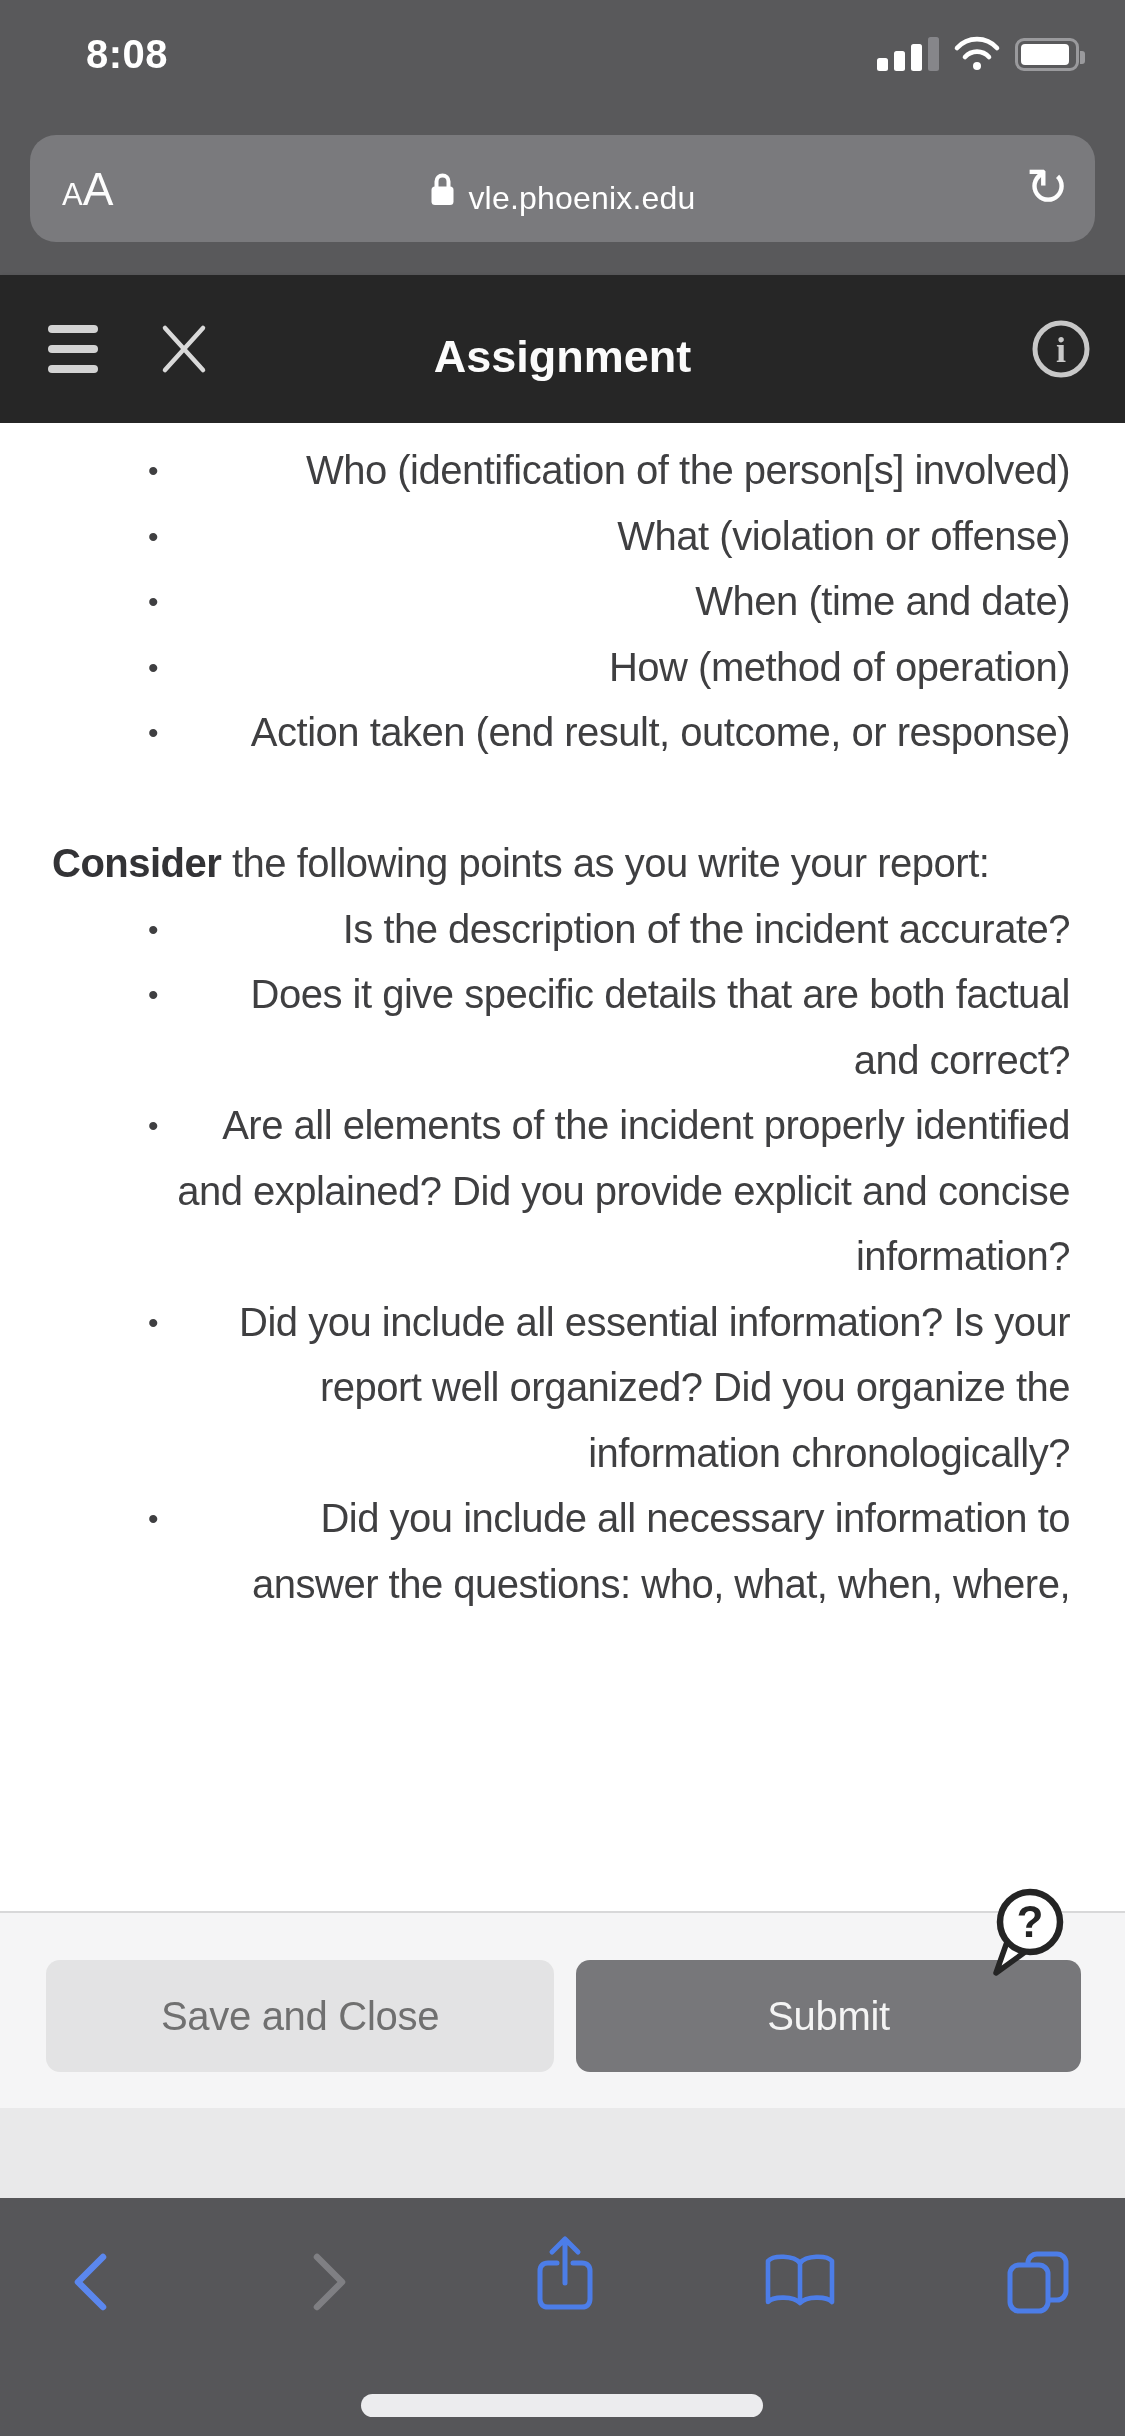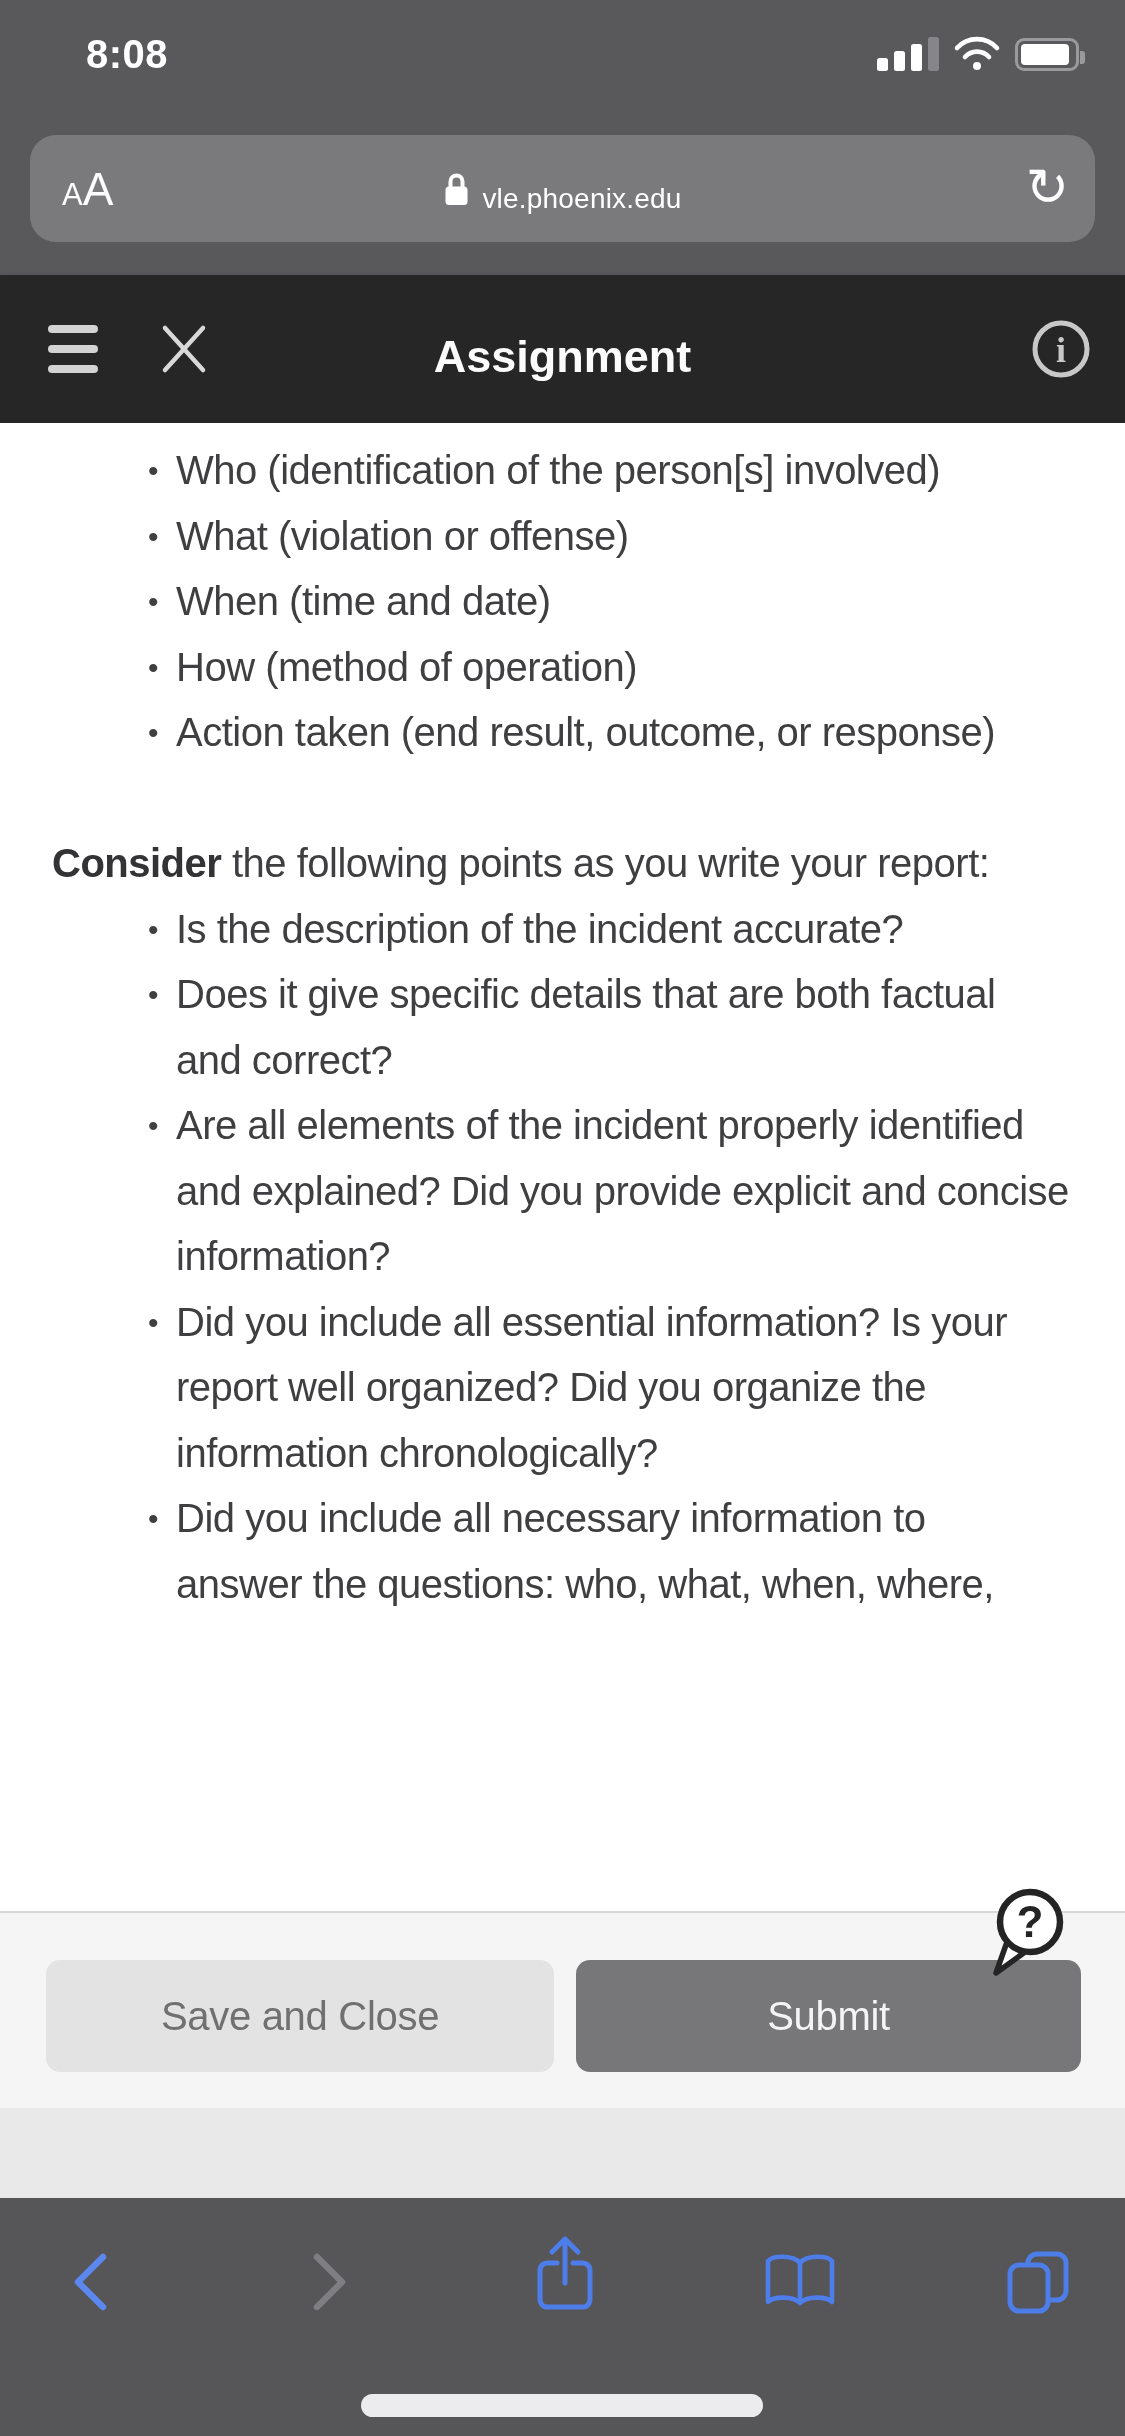--- a/index.html
+++ b/index.html
@@ -16,41 +16,41 @@
   .battery { position:relative; width:64px; height:33px; border:3px solid #9a9a9d; border-radius:9px; }
   .battery .level { position:absolute; left:3px; top:3px; bottom:3px; width:48px; background:#ffffff; border-radius:4px; }
   .battery .cap { position:absolute; right:-9px; top:10px; width:5px; height:13px; background:#9a9a9d; border-radius:0 3px 3px 0; }
 
   .url-bar { position:absolute; left:30px; top:135px; width:1065px; height:107px;
              background:#7a7a7d; border-radius:26px; display:flex; align-items:center; }
   .aa-btn { position:absolute; left:32px; color:#fdfdfd; display:flex; align-items:baseline; }
   .aa-btn .a-sm { font-size:31px; }
   .aa-btn .a-lg { font-size:46px; }
   .domain-wrap { flex:1; display:flex; align-items:center; justify-content:center; gap:12px; }
-  .domain { color:#ffffff; font-size:28px; letter-spacing:.2px;margin-top:20px; }
+  .domain { color:#ffffff; font-size:32px; letter-spacing:.2px;margin-top:20px; }
   .reload-btn { position:absolute; right:26px; color:#fefefe; font-size:52px;
                 font-family:"DejaVu Sans", sans-serif; line-height:1; transform:translateY(-2px); }
 
   
   .app-header { position:absolute; left:0; top:275px; width:1125px; height:148px; background:#262626;
                 box-shadow:0 2px 4px rgba(0,0,0,.25); }
   .hamburger { position:absolute; left:48px; top:50px; width:50px; height:48px;
                display:flex; flex-direction:column; justify-content:space-between; }
   .hamburger .bar { width:50px; height:8px; background:#d3d3d3; border-radius:4px; }
   .close-x { position:absolute; left:158px; top:48px; }
   .app-title { position:absolute; left:0; top:8px; width:100%; height:148px; line-height:148px;
                text-align:center; color:#fbfbfb; font-size:45px; font-weight:600; pointer-events:none; }
   .info-btn { position:absolute; right:28px; top:38px; }
 
   
   .content { position:absolute; left:0; top:423px; width:1125px; height:1488px; background:#ffffff;
              overflow:hidden; padding:15px 55px 0 52px;
              color:#3f3f41; font-size:40px; line-height:65.5px; letter-spacing:-0.5px; }
   .para strong { font-weight:700; color:#333336; }
-  .bullets { list-style:none; }
+  .bullets { list-style:none;text-align:right; }
   .bullets li { position:relative; padding-left:124px; }
   .bullets li::before { content:"\2022"; position:absolute; left:96px; top:0; font-size:30px; color:#3f3f41; }
   .consider { margin-top:65.5px; }
 
   
   .action-bar { position:absolute; left:0; top:1911px; width:1125px; height:197px;
                 background:#f5f5f6; border-top:2px solid #d8d8d9; }
   .btn { position:absolute; top:47px; height:112px; border:none; border-radius:14px;
          font-family:"Liberation Sans", sans-serif; font-size:40px; letter-spacing:-0.3px; }
   .btn-save { left:46px; width:508px; background:#e3e3e4; color:#707070; }

